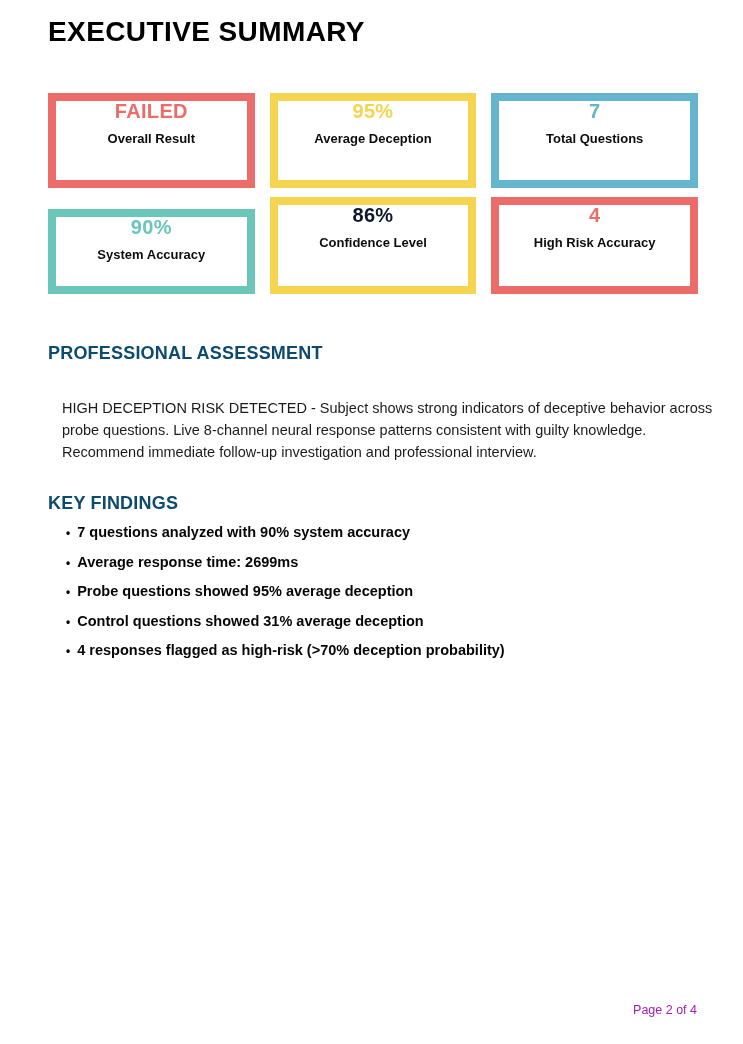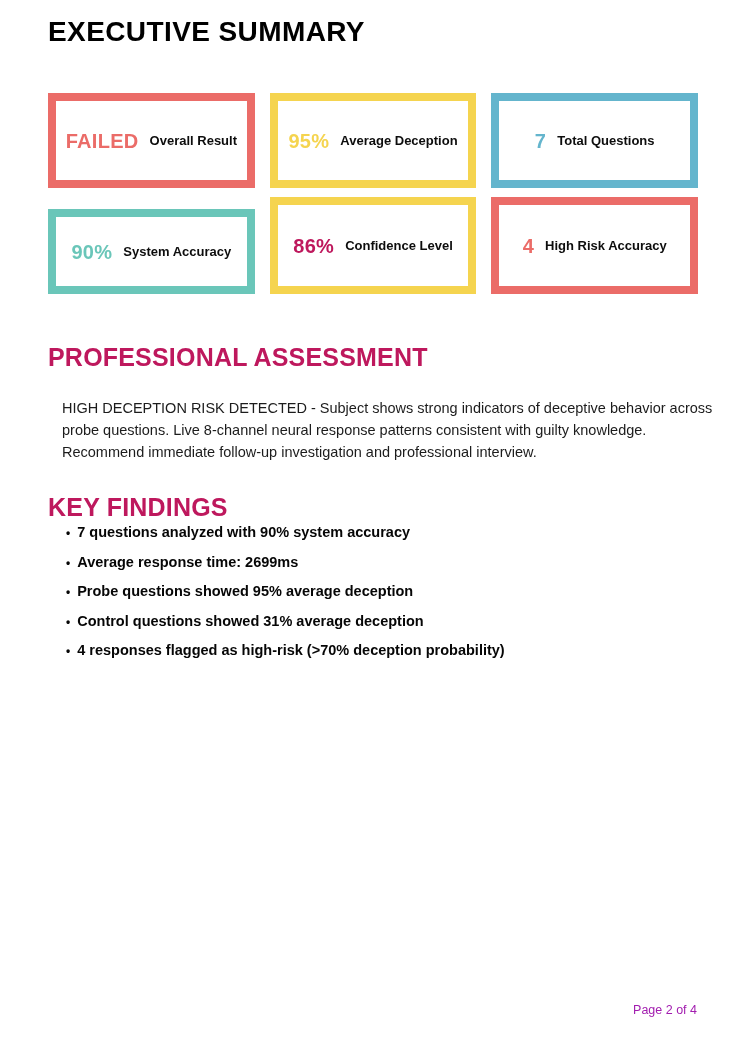--- a/index.html
+++ b/index.html
@@ -32,44 +32,43 @@
     grid-template-columns: repeat(3, 1fr);
     grid-template-rows: 95px 97px;
     column-gap: 15px;
     row-gap: 9px;
   }
   .card {
     border: 8px solid #ccc;
     background: #ffffff;
     box-sizing: border-box;
     display: flex;
-    flex-direction: row;
+    flex-direction: column;
     align-items: center;
-    justify-content: center;
     gap: 11px;
   }
   .card-value {
     font-size: 20px;
     font-weight: bold;
     letter-spacing: 0.3px;
     line-height: 1;
   }
   .card-label {
     font-size: 13px;
     font-weight: bold;
     color: #0d0d0d;
     line-height: 1;
   }
   .section-heading {
     position: absolute;
     left: 48px;
     margin: 0;
-    font-size: 25px;
+    font-size: 18px;
     font-weight: bold;
-    color: #be185d;
+    color: #0c4a6e;
     letter-spacing: 0.2px;
   }
   .heading-assessment { top: 343px; }
   .assessment-body {
     position: absolute;
     top: 384px;
     left: 48px;
     width: 652px;
     margin: 14px;
     font-size: 14.5px;
@@ -131,21 +130,21 @@
     <div class="card-value" style="color: rgb(100, 181, 205);">7</div>
     <div class="card-label">Total Questions</div>
   </div>
 
   <div class="card" style="border-color: rgb(106, 198, 185); margin-top: 12px;">
     <div class="card-value" style="color: rgb(106, 198, 185);">90%</div>
     <div class="card-label">System Accuracy</div>
   </div>
 
   <div class="card" style="border-color: rgb(245, 212, 79);">
-    <div class="card-value" style="color: #be185d;">86%</div>
+    <div class="card-value" style="color: #0f172a;">86%</div>
     <div class="card-label">Confidence Level</div>
   </div>
 
   <div class="card" style="border-color: rgb(235, 108, 104);">
     <div class="card-value" style="color: rgb(235, 108, 104);">4</div>
     <div class="card-label">High Risk Accuracy</div>
   </div>
 </div>
 
   <h2 class="section-heading heading-assessment">PROFESSIONAL ASSESSMENT</h2>

